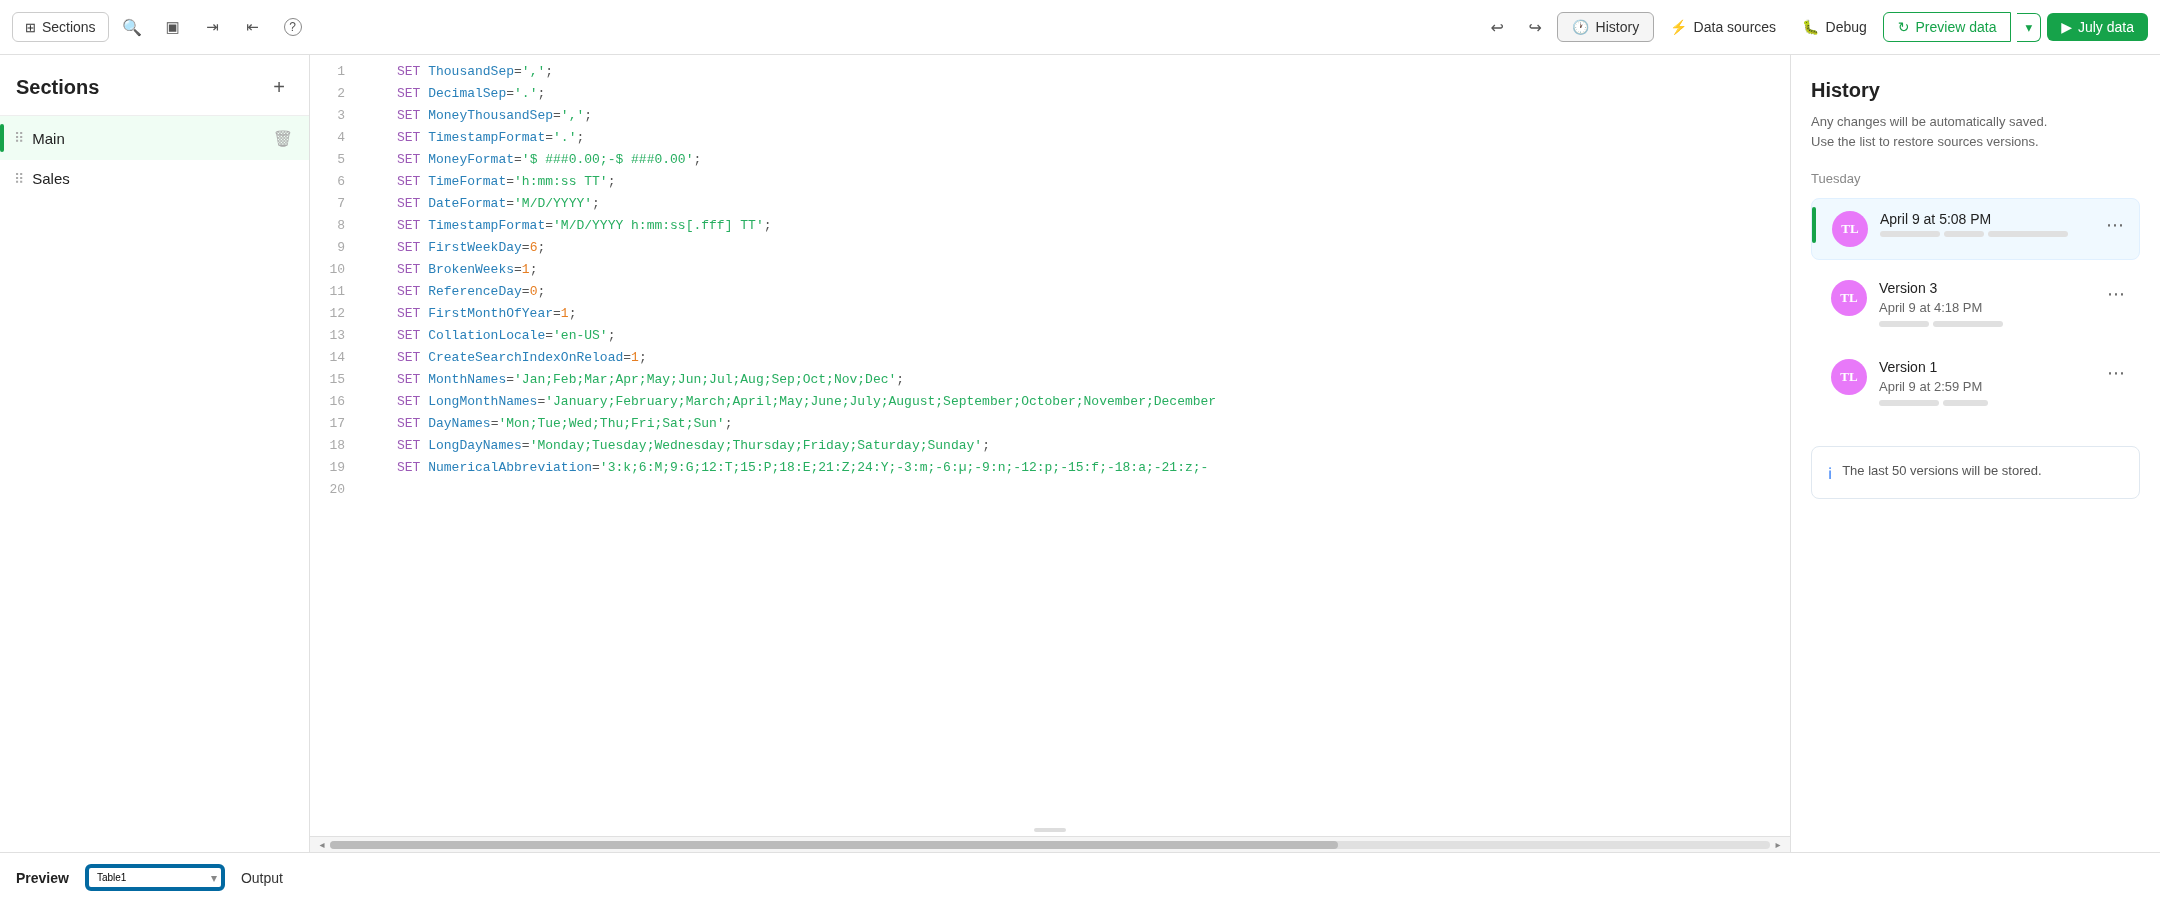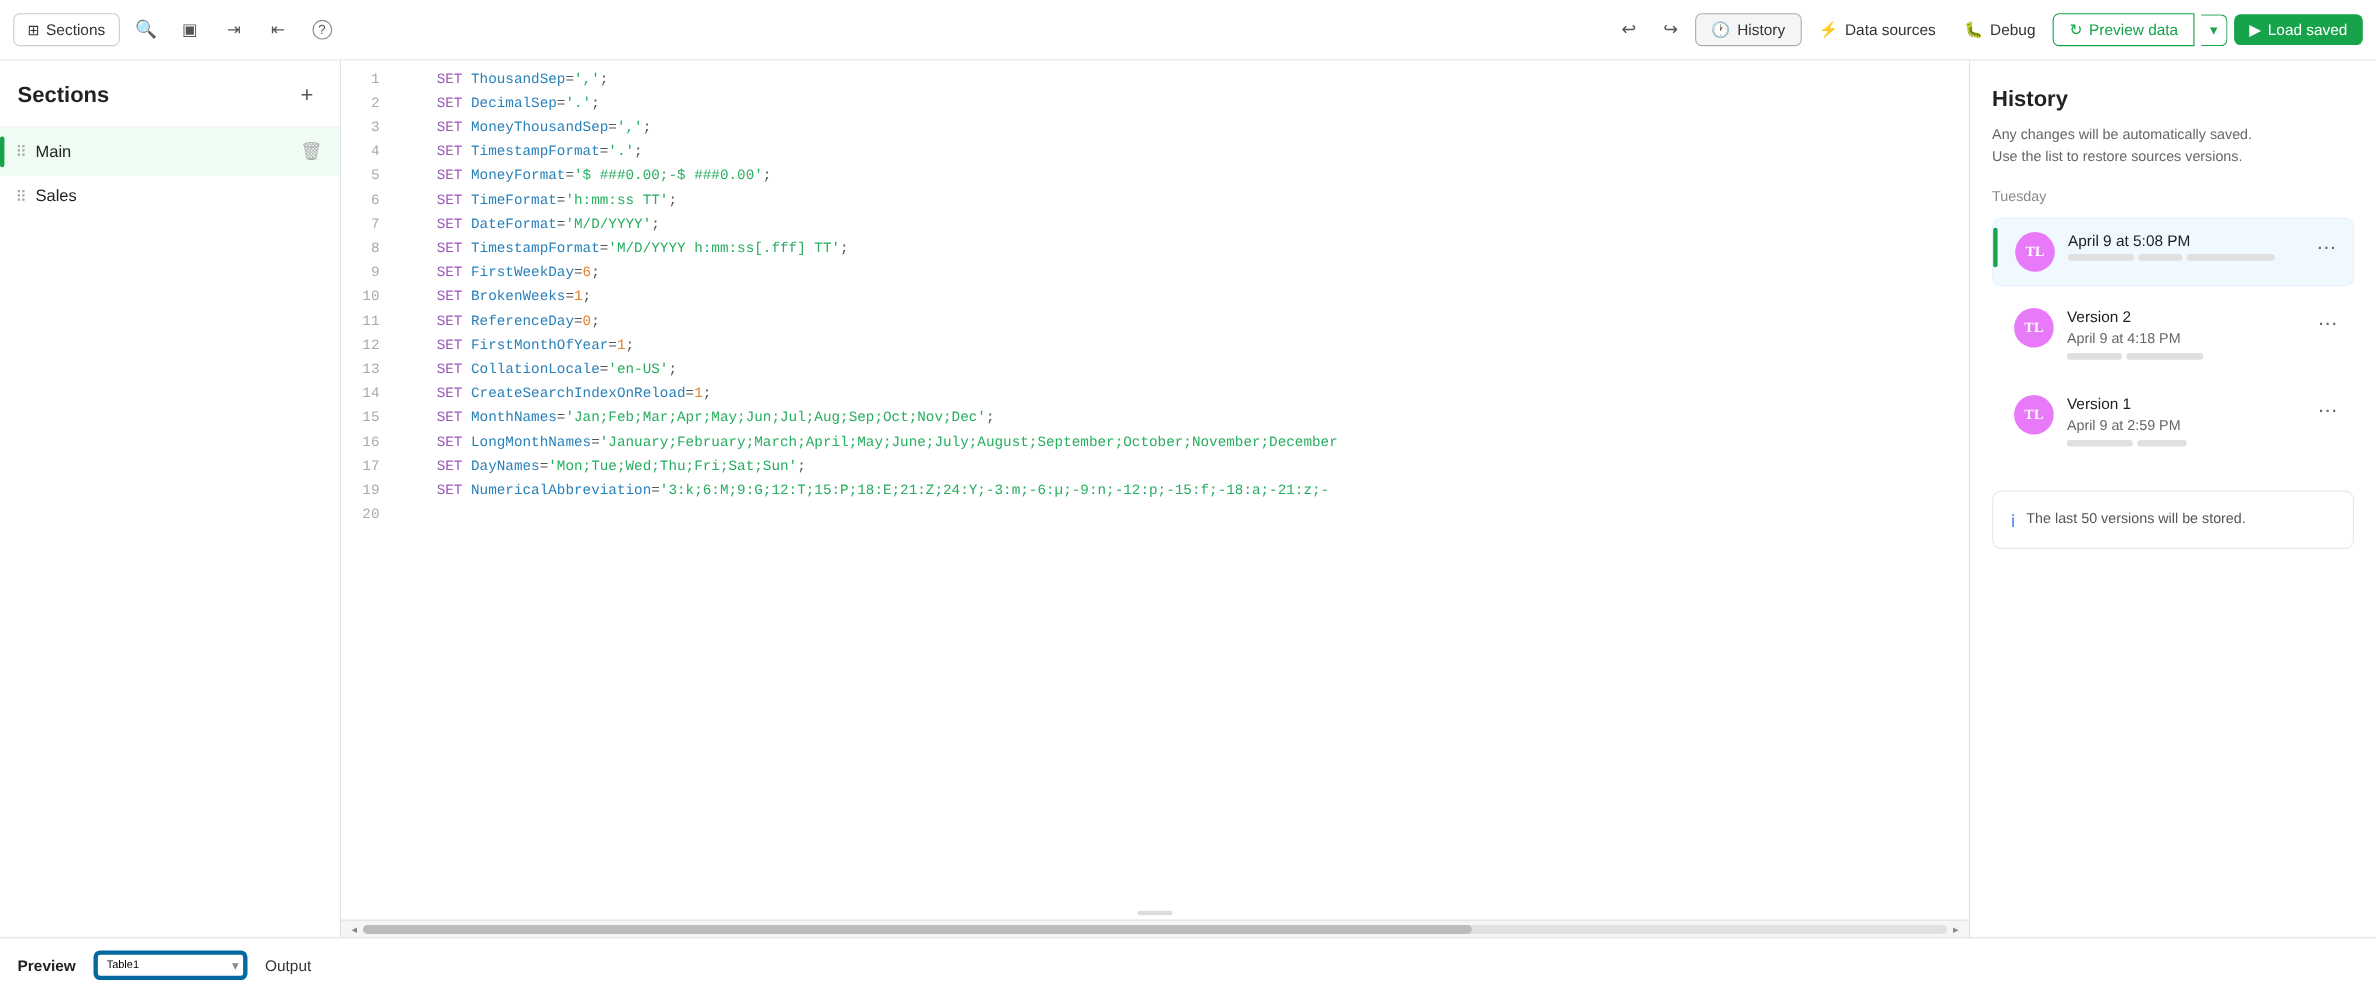--- a/index.html
+++ b/index.html
@@ -286,21 +286,21 @@
     </button>
     <button class="btn-preview-data">
       <span style="color:#16a34a;">↻</span>
       <span>Preview data</span>
     </button>
     <button class="btn-preview-dropdown">
       <span>▾</span>
     </button>
     <button class="btn-load-data">
       <span>▶</span>
-      <span>Load saved</span>
+      <span>July data</span>
     </button>
   </div>
 </div>
 
 <div class="main-layout">
 
   <div class="sidebar">
     <div class="sidebar-header">
       <span class="sidebar-title">Sections</span>
       <button class="sidebar-add">+</button>
@@ -383,20 +383,24 @@
           <span class="line-number">15</span>
           <span class="line-content"><span class="kw">SET</span><span class="fn"> MonthNames</span><span>=</span><span class="str">'Jan;Feb;Mar;Apr;May;Jun;Jul;Aug;Sep;Oct;Nov;Dec'</span><span>;</span></span>
         </div>
         <div class="code-line">
           <span class="line-number">16</span>
           <span class="line-content"><span class="kw">SET</span><span class="fn"> LongMonthNames</span><span>=</span><span class="str">'January;February;March;April;May;June;July;August;September;October;November;December</span></span>
         </div>
         <div class="code-line">
           <span class="line-number">17</span>
           <span class="line-content"><span class="kw">SET</span><span class="fn"> DayNames</span><span>=</span><span class="str">'Mon;Tue;Wed;Thu;Fri;Sat;Sun'</span><span>;</span></span>
+        </div>
+        <div class="code-line">
+          <span class="line-number">18</span>
+          <span class="line-content"><span class="kw">SET</span><span class="fn"> LongDayNames</span><span>=</span><span class="str">'Monday;Tuesday;Wednesday;Thursday;Friday;Saturday;Sunday'</span><span>;</span></span>
         </div>
         <div class="code-line">
           <span class="line-number">19</span>
           <span class="line-content"><span class="kw">SET</span><span class="fn"> NumericalAbbreviation</span><span>=</span><span class="str">'3:k;6:M;9:G;12:T;15:P;18:E;21:Z;24:Y;-3:m;-6:µ;-9:n;-12:p;-15:f;-18:a;-21:z;-</span></span>
         </div>
         <div class="code-line">
           <span class="line-number">20</span>
           <span class="line-content"></span>
         </div>
       </div>
@@ -431,21 +435,21 @@
               <div class="history-bar" style="width: 60px;"></div>
               <div class="history-bar" style="width: 40px;"></div>
               <div class="history-bar" style="width: 80px;"></div>
             </div>
           </div>
           <button class="history-more">⋯</button>
         </div>
         <div class="history-item" style="position: relative; padding-left: 20px;">
           <div class="history-avatar">TL</div>
           <div class="history-item-info">
-            <div class="history-item-title">Version 2</div>
+            <div class="history-item-title">Version 3</div>
             <div class="history-item-date">April 9 at 4:18 PM</div>
             <div class="history-item-bars">
               <div class="history-bar" style="width: 50px;"></div>
               <div class="history-bar" style="width: 70px;"></div>
             </div>
           </div>
           <button class="history-more">⋯</button>
         </div>
         <div class="history-item" style="position: relative; padding-left: 20px;">
           <div class="history-avatar">TL</div>

